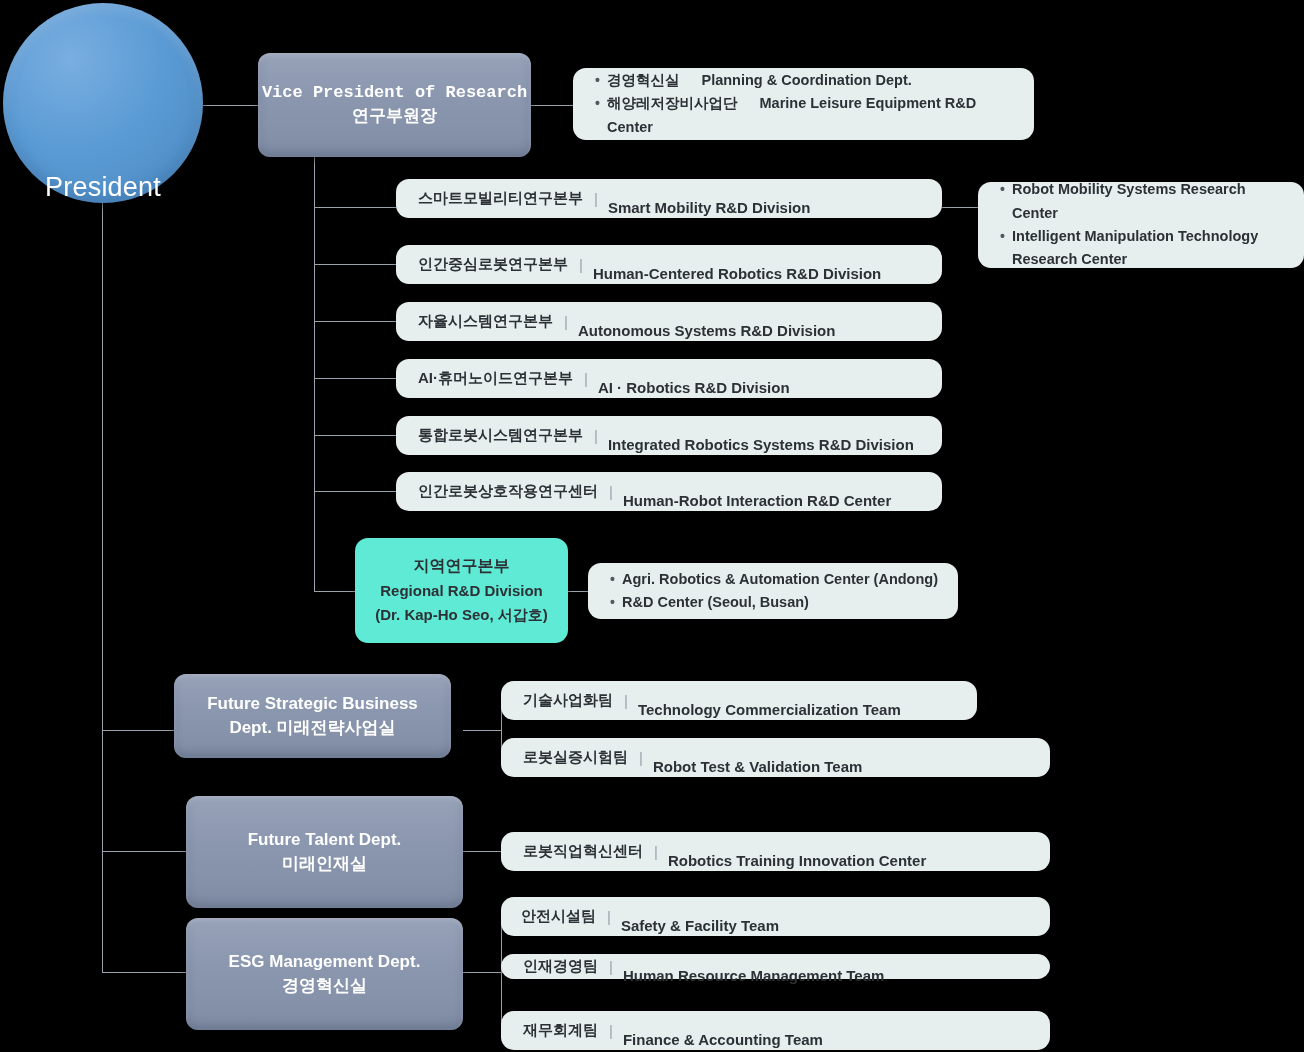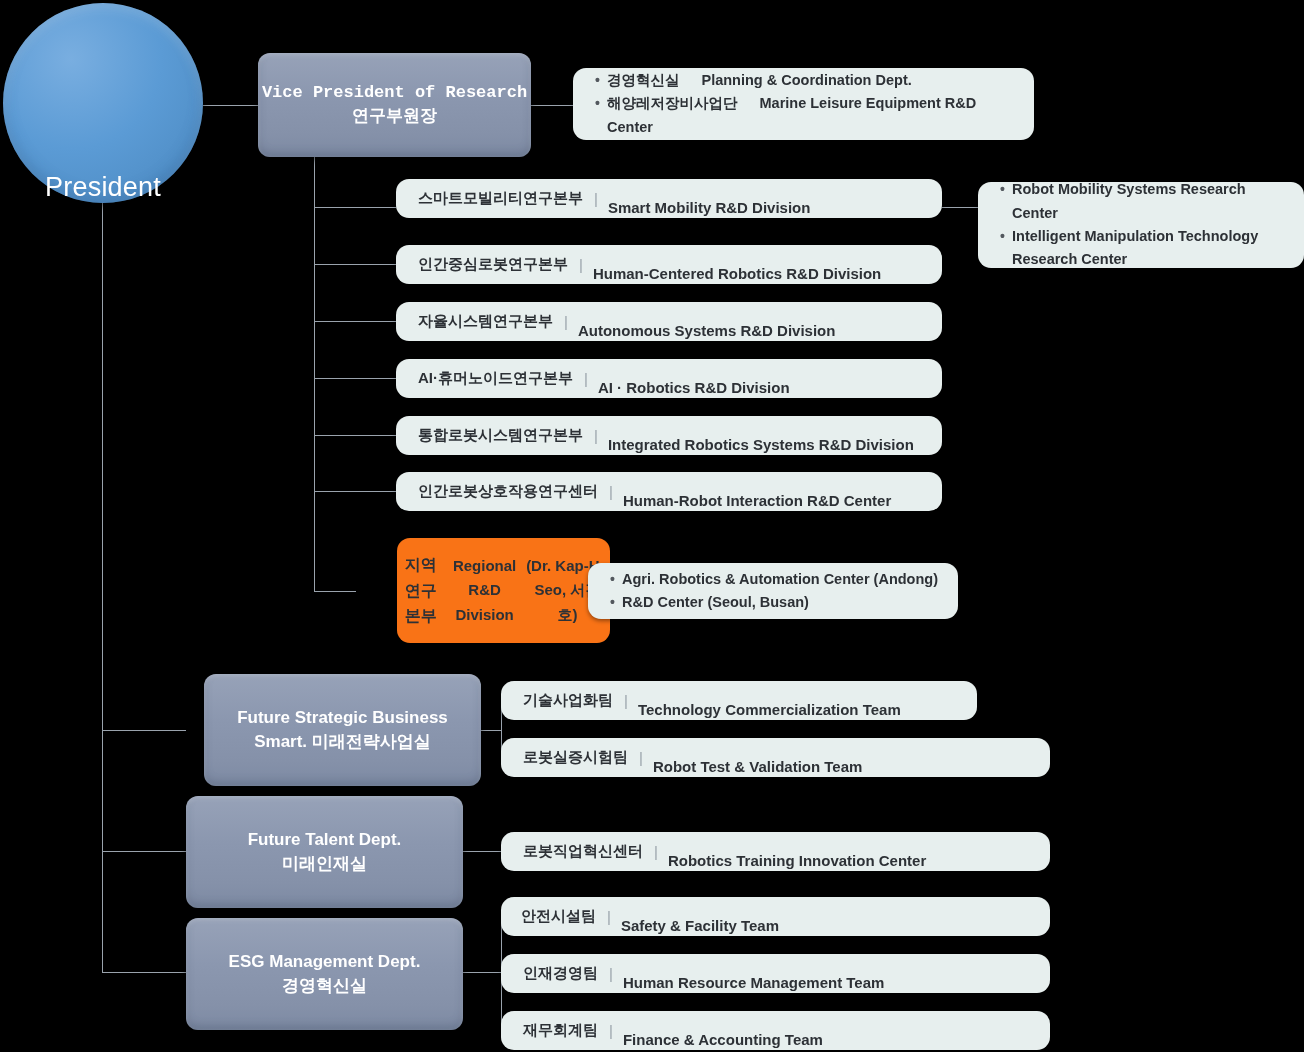--- a/index.html
+++ b/index.html
@@ -114,32 +114,31 @@
     line-height: 1.62;
   }
   .bullet-text { flex: 1 1 auto; }
   .bullet-text .kr { font-weight: 700; }
   .bullet-text .gap { display: inline-block; width: 22px; }
 
   
   .box-light-multi {
     position: absolute;
     border-radius: 13px;
-    background: #f97316;
+    background: #5eead4;
     box-shadow: 0 2px 5px rgba(0,0,0,0.45);
     color: #2d3136;
     display: flex;
-    flex-direction: row;
+    flex-direction: column;
     align-items: center;
     justify-content: center;
     text-align: center;
     font-size: 15px;
     font-weight: 700;
     line-height: 1.62;
-    margin-left: 42px;
   }
   .box-light-multi .kr-title { font-size: 16px; font-weight: 700; }
 </style>
 </head>
 <body>
 
 <div id="chart-root">
 
   <div class="conn conn-h" style="left:203px; top:105px; width:55px;"></div>
 
@@ -255,23 +254,23 @@
     <div class="bullet-row">
       <span class="bullet-dot">•</span>
       <span class="bullet-text">Agri. Robotics &amp; Automation Center (Andong)</span>
     </div>
     <div class="bullet-row">
       <span class="bullet-dot">•</span>
       <span class="bullet-text"> R&amp;D Center (Seoul, Busan)</span>
     </div>
   </div>
 
-  <div class="box-dark" style="left:204px; top:674px; width:277px; height:112px;">
+  <div class="box-dark" style="left:174px; top:674px; width:277px; height:84px;">
     <span>Future Strategic Business</span>
-    <span class="l2">Smart. 미래전략사업실</span>
+    <span class="l2">Dept. 미래전략사업실</span>
   </div>
 
   <div class="box-light" style="left:501px; top:681px; width:476px; height:39px;">
     <span class="kr">기술사업화팀</span>
     <span class="sep">|</span>
     <span class="en">Technology Commercialization Team</span>
   </div>
 
   <div class="box-light" style="left:501px; top:738px; width:549px; height:39px;">
     <span class="kr">로봇실증시험팀</span>
@@ -294,21 +293,21 @@
     <span>ESG Management Dept.</span>
     <span class="l2">경영혁신실</span>
   </div>
 
   <div class="box-light" style="left:501px; top:897px; width:549px; height:39px;padding-left:20px;">
     <span class="kr">안전시설팀</span>
     <span class="sep">|</span>
     <span class="en">Safety &amp; Facility Team</span>
   </div>
 
-  <div class="box-light" style="left:501px; top:954px; width:549px; height:39px;">
+  <div class="box-light" style="left:501px; top:954px; width:549px; height:25px;">
     <span class="kr">인재경영팀</span>
     <span class="sep">|</span>
     <span class="en">Human Resource Management Team</span>
   </div>
 
   <div class="box-light" style="left:501px; top:1011px; width:549px; height:39px;">
     <span class="kr">재무회계팀</span>
     <span class="sep">|</span>
     <span class="en">Finance &amp; Accounting Team</span>
   </div>

